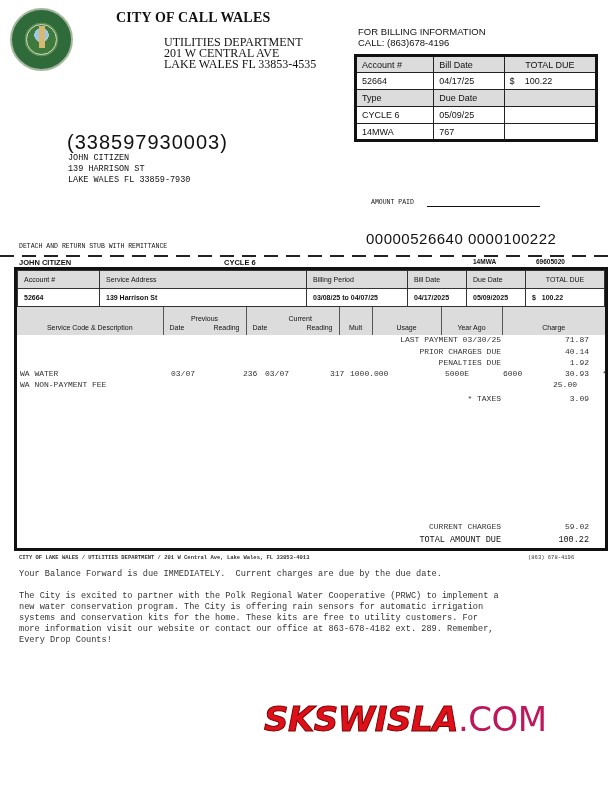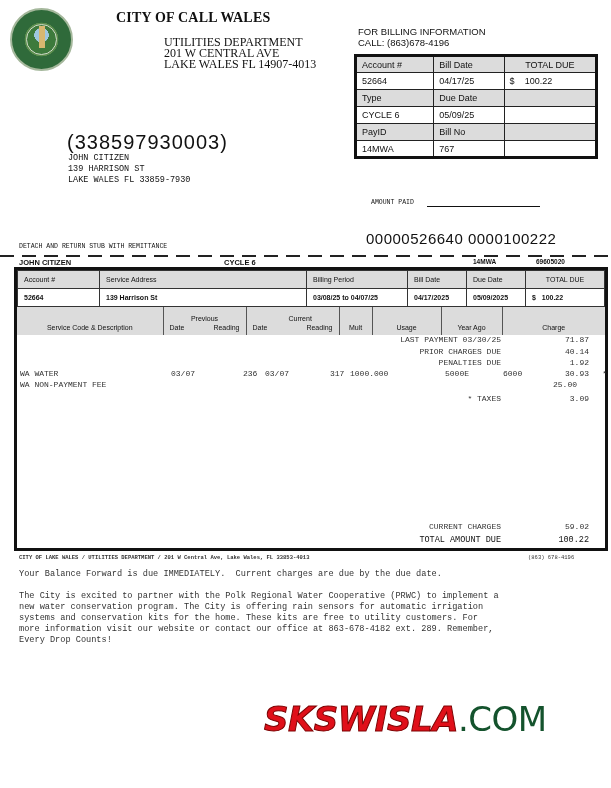--- a/index.html
+++ b/index.html
@@ -52,33 +52,33 @@
 
   .line { position: absolute; font-family: "Liberation Mono", monospace; font-size: 8px; color: #333; white-space: pre; }
   .total-due-bold { font-weight: normal; color: #111; font-size: 8.5px; }
 
   .footer-addr { left: 19px; top: 554px; font-size: 5.5px; font-family: "Liberation Mono", monospace; font-weight: bold; color: #333; }
   .footer-phone { left: 528px; top: 554px; font-size: 5.5px; font-family: "Liberation Mono", monospace; color: #333; }
   .msg { left: 19px; font-family: "Liberation Mono", monospace; font-size: 8.6px; color: #333; white-space: pre; line-height: 11px; }
 
   .brand { left: 264px; top: 699px; font-size: 34px; font-weight: bold; letter-spacing: -0.5px; }
   .brand .red { color: #e0101a; font-style: italic; font-family: "DejaVu Sans", sans-serif; -webkit-text-stroke: 1px #7a0000; }
-  .brand .blue { color: #14532d; font-family: "DejaVu Sans", sans-serif; font-weight: normal; }
+  .brand .blue { color: #be185d; font-family: "DejaVu Sans", sans-serif; font-weight: normal; }
 </style>
 </head>
 <body>
 
 <div class="abs seal">
   <div class="inner"></div>
   <div class="tower"></div>
 </div>
 <div class="abs city-title serif">CITY OF CALL WALES</div>
 <div class="abs dept-line serif" style="top:35px">UTILITIES DEPARTMENT</div>
 <div class="abs dept-line serif" style="top:46px">201 W CENTRAL AVE</div>
-<div class="abs dept-line serif" style="top:57px">LAKE WALES FL 14907-4013</div>
+<div class="abs dept-line serif" style="top:57px">LAKE WALES FL 33853-4535</div>
 
 <div class="abs billing-info">
   <div>FOR BILLING INFORMATION</div>
   <div>CALL: (863)678-4196</div>
 </div>
 
 <table class="info">
   <tbody>
       <tr class="hdr">
     <td style="width:78px">Account #</td>
@@ -91,25 +91,20 @@
     <td class="c3"><span>$</span>&nbsp;&nbsp;&nbsp;&nbsp;<span>100.22</span></td>
   </tr>
   <tr class="hdr">
     <td>Type</td>
     <td>Due Date</td>
     <td class="c3"></td>
   </tr>
   <tr>
     <td>CYCLE 6</td>
     <td>05/09/25</td>
-    <td class="c3"></td>
-  </tr>
-  <tr class="hdr">
-    <td>PayID</td>
-    <td>Bill No</td>
     <td class="c3"></td>
   </tr>
   <tr>
     <td>14MWA</td>
     <td>767</td>
     <td class="c3"></td>
   </tr>
 </tbody>
   </table>
 

